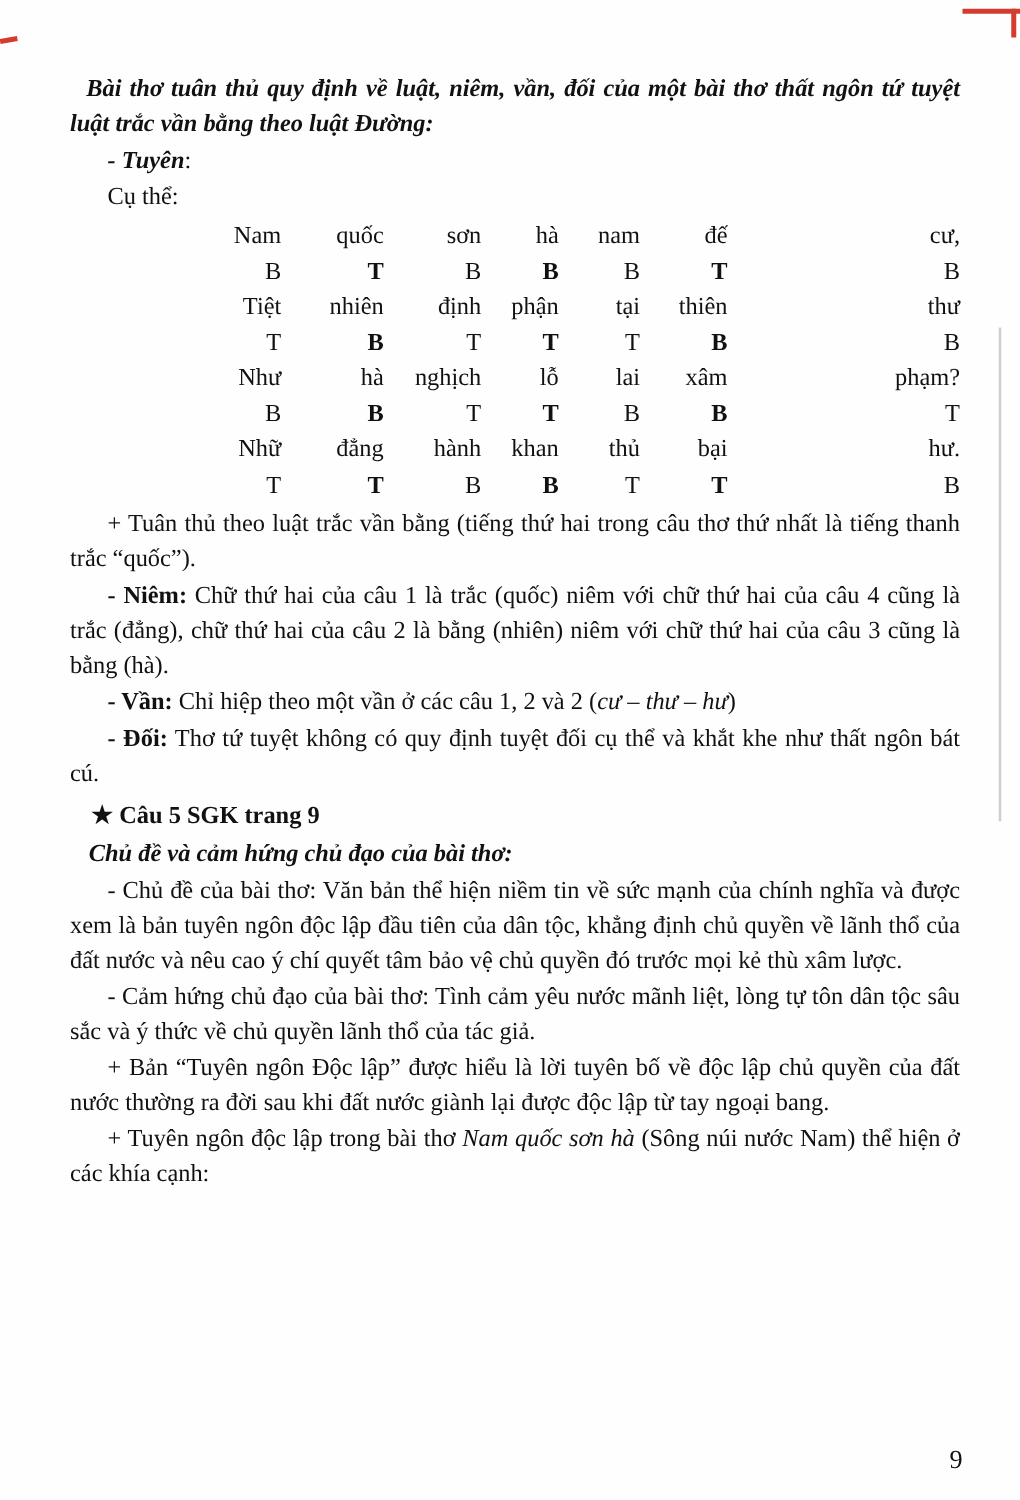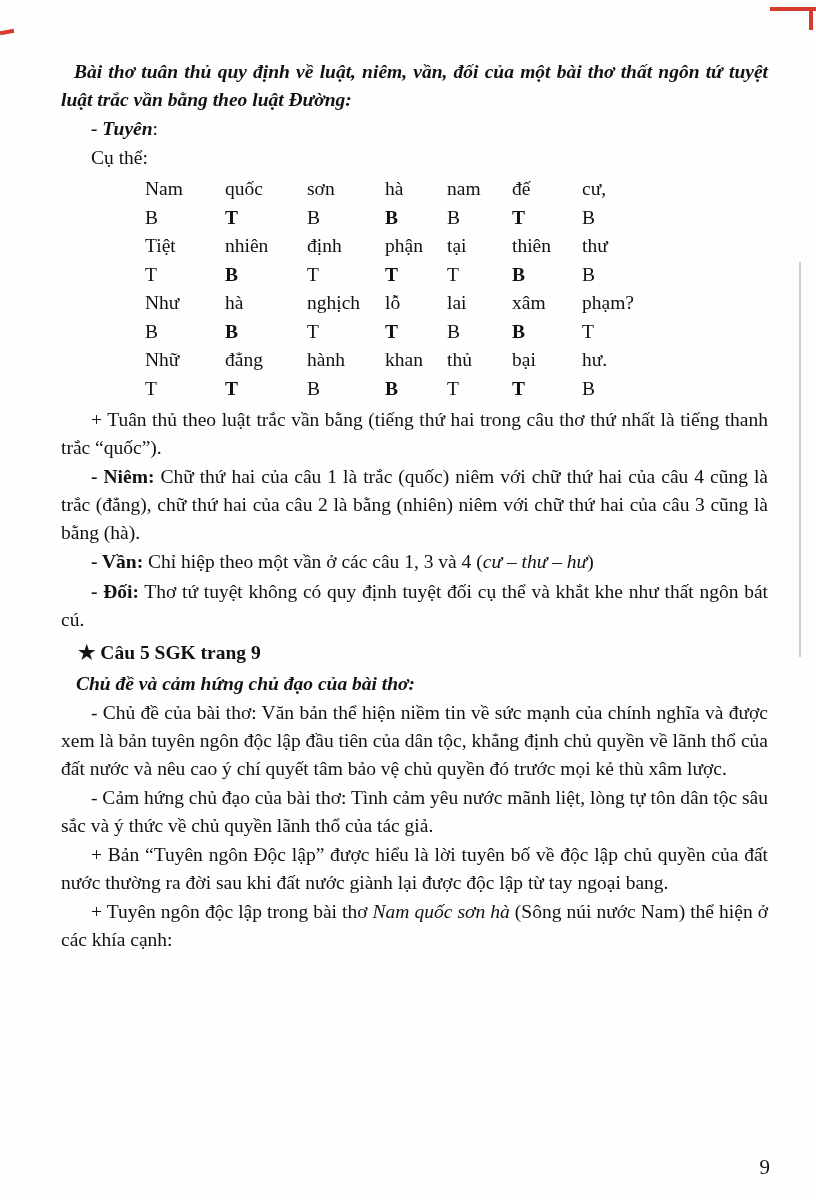--- a/index.html
+++ b/index.html
@@ -17,31 +17,31 @@
     overflow: hidden;
   }
   .doc {
     position: absolute;
     left: 56px; top: 58px;
     width: 712px;
     font-size: 19.5px;
     line-height: 1.44;
     text-align: justify;
   }
-  .para { margin: 0 0 1px 5px; text-indent: 30px; }
+  .para { margin: 0 0 1px 0; text-indent: 30px; }
   .para.intro { text-indent: 13px; }
   .para.heading { text-indent: 17px; margin-top: 5px; margin-bottom: 3px; }
   .para.subtitle { text-indent: 15px; }
   .bold { font-weight: 700; }
   .italic { font-style: italic; }
   .tone-table {
     margin: 3px 0 3px 89px;
     display: grid;
     grid-template-columns: 80px 82px 78px 62px 65px 70px 1fr;
-    text-align: left;
+    text-align: right;
   }
   .tone-table .cell { line-height: 1.46; text-indent: 0; }
   .pageno {
     position: absolute;
     right: 46px; bottom: 20px;
     font-size: 21px;
     color: #111;
   }
   .mark-tl {
     position: absolute; left: 0; top: 30px;
@@ -131,21 +131,21 @@
         <div class="cell tone">T</div>
         <div class="cell tone bold">T</div>
         <div class="cell tone">B</div>
         <div class="cell tone bold">B</div>
         <div class="cell tone">T</div>
         <div class="cell tone bold">T</div>
         <div class="cell tone">B</div>
       </div>
       <p class="para"><span>+ Tuân thủ theo luật trắc vần bằng (tiếng thứ hai trong câu thơ thứ nhất là tiếng thanh trắc “quốc”).</span></p>
       <p class="para"><span class="bold">- Niêm:</span><span> Chữ thứ hai của câu 1 là trắc (quốc) niêm với chữ thứ hai của câu 4 cũng là trắc (đẳng), chữ thứ hai của câu 2 là bằng (nhiên) niêm với chữ thứ hai của câu 3 cũng là bằng (hà).</span></p>
-      <p class="para"><span class="bold">- Vần:</span><span> Chỉ hiệp theo một vần ở các câu 1, 3 và 4 (</span><span class="italic">cư – thư – hư</span><span>)</span></p>
+      <p class="para"><span class="bold">- Vần:</span><span> Chỉ hiệp theo một vần ở các câu 1, 2 và 2 (</span><span class="italic">cư – thư – hư</span><span>)</span></p>
       <p class="para"><span class="bold">- Đối:</span><span> Thơ tứ tuyệt không có quy định tuyệt đối cụ thể và khắt khe như thất ngôn bát cú.</span></p>
       <p class="para heading"><span class="bold">★ Câu 5 SGK trang 9</span></p>
       <p class="para subtitle"><span class="bold italic">Chủ đề và cảm hứng chủ đạo của bài thơ:</span></p>
       <p class="para"><span>- Chủ đề của bài thơ: Văn bản thể hiện niềm tin về sức mạnh của chính nghĩa và được xem là bản tuyên ngôn độc lập đầu tiên của dân tộc, khẳng định chủ quyền về lãnh thổ của đất nước và nêu cao ý chí quyết tâm bảo vệ chủ quyền đó trước mọi kẻ thù xâm lược.</span></p>
       <p class="para"><span>- Cảm hứng chủ đạo của bài thơ: Tình cảm yêu nước mãnh liệt, lòng tự tôn dân tộc sâu sắc và ý thức về chủ quyền lãnh thổ của tác giả.</span></p>
       <p class="para"><span>+ Bản “Tuyên ngôn Độc lập” được hiểu là lời tuyên bố về độc lập chủ quyền của đất nước thường ra đời sau khi đất nước giành lại được độc lập từ tay ngoại bang.</span></p>
       <p class="para"><span>+ Tuyên ngôn độc lập trong bài thơ </span><span class="italic">Nam quốc sơn hà</span><span> (Sông núi nước Nam) thể hiện ở các khía cạnh:</span></p>
     </div>
 
   <div class="pageno">9</div>

